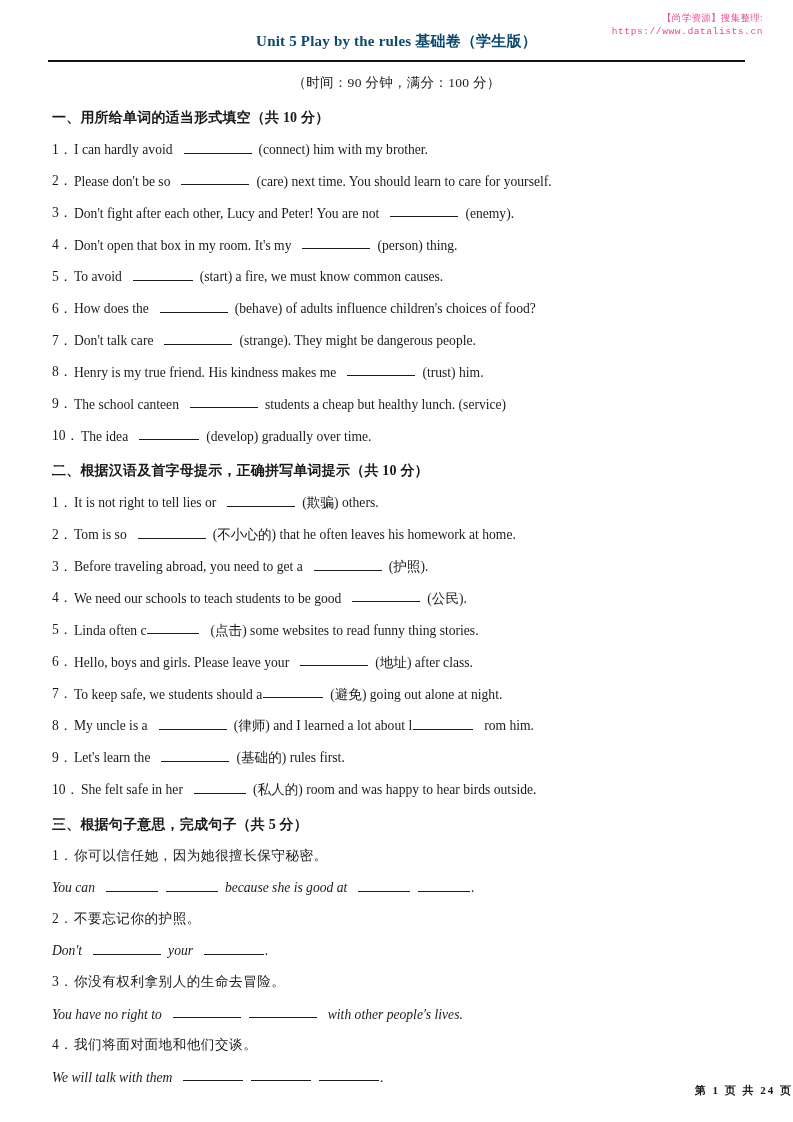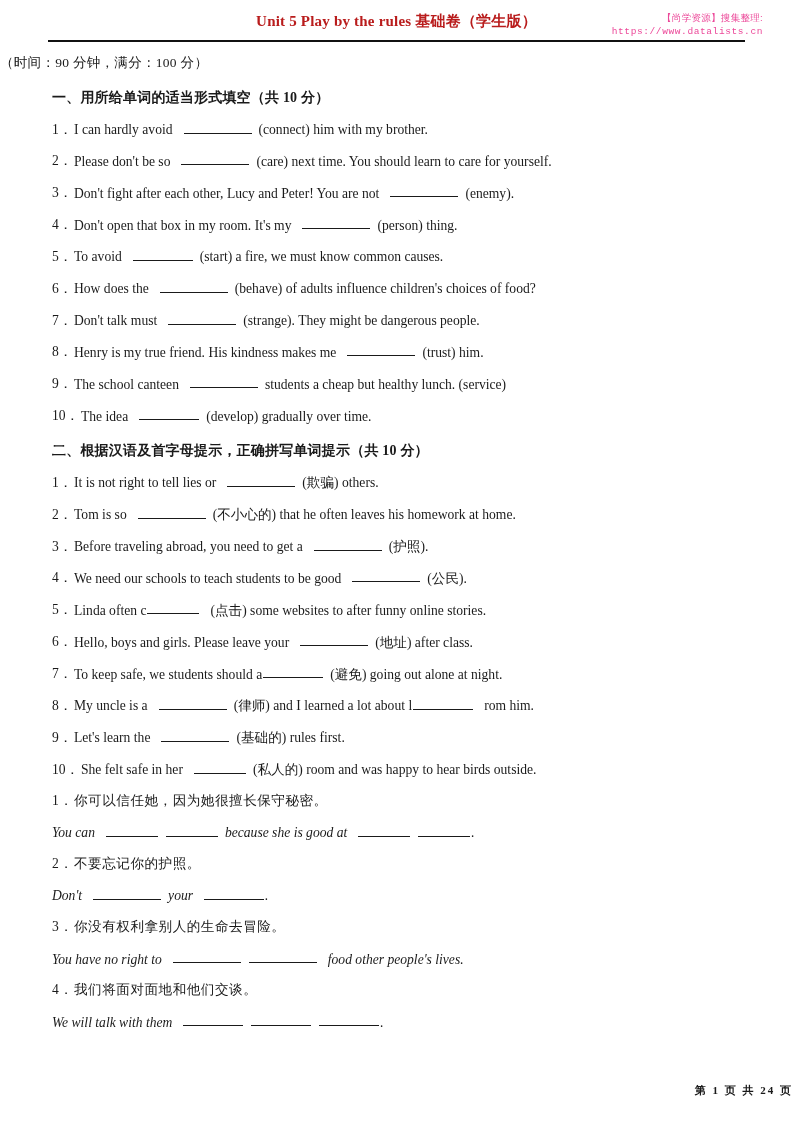--- a/index.html
+++ b/index.html
@@ -39,36 +39,36 @@
   }
   .watermark .wm-url {
     font-family: "Liberation Mono", "DejaVu Sans Mono", monospace;
     font-size: 9.5px;
     letter-spacing: 0.6px;
     display: block;
   }
 
   
   .doc-title {
-    padding-top: 12px;
+    padding-top: 32px;
     text-align: center;
-    color: #b91c1c;
+    color: #0c4a6e;
     font-weight: bold;
     font-size: 15px;
     letter-spacing: 0.2px;
     white-space: nowrap;
   }
   .title-rule {
     margin: 9px 48px 0 48px;
     border: 0;
     border-top: 2px solid #111111;
     height: 0;
   }
   .exam-meta {
-    text-align: left;
+    text-align: center;
     font-size: 13.5px;
     margin-top: 12px;
     letter-spacing: 0.3px;
   }
 
   
   .content {
     margin: 0 48px 0 52px;
   }
   .section-title {
@@ -154,59 +154,60 @@
     <div class="q"><span class="q-num">2．</span><span>Please don't be so</span><span class="sp-l"></span><span class="blank b-l"></span><span class="sp"></span><span>(care) next time. You should learn to care for yourself.</span></div>
 
     <div class="q"><span class="q-num">3．</span><span>Don't fight after each other, Lucy and Peter! You are not</span><span class="sp-l"></span><span class="blank b-l"></span><span class="sp"></span><span>(enemy).</span></div>
 
     <div class="q"><span class="q-num">4．</span><span>Don't open that box in my room. It's my</span><span class="sp-l"></span><span class="blank b-l"></span><span class="sp"></span><span>(person) thing.</span></div>
 
     <div class="q"><span class="q-num">5．</span><span>To avoid</span><span class="sp-l"></span><span class="blank b-m"></span><span class="sp"></span><span>(start) a fire, we must know common causes.</span></div>
 
     <div class="q"><span class="q-num">6．</span><span>How does the</span><span class="sp-l"></span><span class="blank b-l"></span><span class="sp"></span><span>(behave) of adults influence children's choices of food?</span></div>
 
-    <div class="q"><span class="q-num">7．</span><span>Don't talk must</span><span class="sp-l"></span><span class="blank b-l"></span><span class="sp"></span><span>(strange). They might be dangerous people.</span></div>
+    <div class="q"><span class="q-num">7．</span><span>Don't talk care</span><span class="sp-l"></span><span class="blank b-l"></span><span class="sp"></span><span>(strange). They might be dangerous people.</span></div>
 
     <div class="q"><span class="q-num">8．</span><span>Henry is my true friend. His kindness makes me</span><span class="sp-l"></span><span class="blank b-l"></span><span class="sp"></span><span>(trust) him.</span></div>
 
     <div class="q"><span class="q-num">9．</span><span>The school canteen</span><span class="sp-l"></span><span class="blank b-l"></span><span class="sp"></span><span>students a cheap but healthy lunch. (service)</span></div>
 
     <div class="q"><span class="q-num wide">10．</span><span>The idea</span><span class="sp-l"></span><span class="blank b-m"></span><span class="sp"></span><span>(develop) gradually over time.</span></div>
 
     <div class="section-title">二、根据汉语及首字母提示，正确拼写单词提示（共 10 分）</div>
 
     <div class="q"><span class="q-num">1．</span><span>It is not right to tell lies or</span><span class="sp-l"></span><span class="blank b-l"></span><span class="sp"></span><span>(欺骗) others.</span></div>
 
     <div class="q"><span class="q-num">2．</span><span>Tom is so</span><span class="sp-l"></span><span class="blank b-l"></span><span class="sp"></span><span>(不小心的) that he often leaves his homework at home.</span></div>
 
     <div class="q"><span class="q-num">3．</span><span>Before traveling abroad, you need to get a</span><span class="sp-l"></span><span class="blank b-l"></span><span class="sp"></span><span>(护照).</span></div>
 
     <div class="q"><span class="q-num">4．</span><span>We need our schools to teach students to be good</span><span class="sp-l"></span><span class="blank b-l"></span><span class="sp"></span><span>(公民).</span></div>
 
-    <div class="q"><span class="q-num">5．</span><span>Linda often c</span><span class="blank b-s"></span><span class="sp-l"></span><span>(点击) some websites to after funny online stories.</span></div>
+    <div class="q"><span class="q-num">5．</span><span>Linda often c</span><span class="blank b-s"></span><span class="sp-l"></span><span>(点击) some websites to read funny thing stories.</span></div>
 
     <div class="q"><span class="q-num">6．</span><span>Hello, boys and girls. Please leave your</span><span class="sp-l"></span><span class="blank b-l"></span><span class="sp"></span><span>(地址) after class.</span></div>
 
     <div class="q"><span class="q-num">7．</span><span>To keep safe, we students should a</span><span class="blank b-m"></span><span class="sp"></span><span>(避免) going out alone at night.</span></div>
 
     <div class="q"><span class="q-num">8．</span><span>My uncle is a</span><span class="sp-l"></span><span class="blank b-l"></span><span class="sp"></span><span>(律师) and I learned a lot about l</span><span class="blank b-m"></span><span class="sp-l"></span><span>rom him.</span></div>
 
     <div class="q"><span class="q-num">9．</span><span>Let's learn the</span><span class="sp-l"></span><span class="blank b-l"></span><span class="sp"></span><span>(基础的) rules first.</span></div>
 
     <div class="q"><span class="q-num wide">10．</span><span>She felt safe in her</span><span class="sp-l"></span><span class="blank b-s"></span><span class="sp"></span><span>(私人的) room and was happy to hear birds outside.</span></div>
 
+    <div class="section-title">三、根据句子意思，完成句子（共 5 分）</div>
 
     <div class="cn-line"><span class="q-num">1．</span><span>你可以信任她，因为她很擅长保守秘密。</span></div>
     <div class="ans-line"><span>You can</span><span class="sp-l"></span><span class="blank b-s"></span><span class="sp"></span><span class="blank b-s"></span><span class="sp"></span><span>because she is good at</span><span class="sp-l"></span><span class="blank b-s"></span><span class="sp"></span><span class="blank b-s"></span><span>.</span></div>
 
     <div class="cn-line"><span class="q-num">2．</span><span>不要忘记你的护照。</span></div>
     <div class="ans-line"><span>Don't</span><span class="sp-l"></span><span class="blank b-l"></span><span class="sp"></span><span>your</span><span class="sp-l"></span><span class="blank b-m"></span><span>.</span></div>
 
     <div class="cn-line"><span class="q-num">3．</span><span>你没有权利拿别人的生命去冒险。</span></div>
-    <div class="ans-line"><span>You have no right to</span><span class="sp-l"></span><span class="blank b-l"></span><span class="sp"></span><span class="blank b-l"></span><span class="sp-l"></span><span>food other people's lives.</span><span></span></div>
+    <div class="ans-line"><span>You have no right to</span><span class="sp-l"></span><span class="blank b-l"></span><span class="sp"></span><span class="blank b-l"></span><span class="sp-l"></span><span>with other people's lives.</span><span></span></div>
 
     <div class="cn-line"><span class="q-num">4．</span><span>我们将面对面地和他们交谈。</span></div>
     <div class="ans-line"><span>We will talk with them</span><span class="sp-l"></span><span class="blank b-m"></span><span class="sp"></span><span class="blank b-m"></span><span class="sp"></span><span class="blank b-m"></span><span>.</span></div>
 
   </div>
 
   <div class="footer">第 1 页 共 24 页</div>
 
 </div>
 

